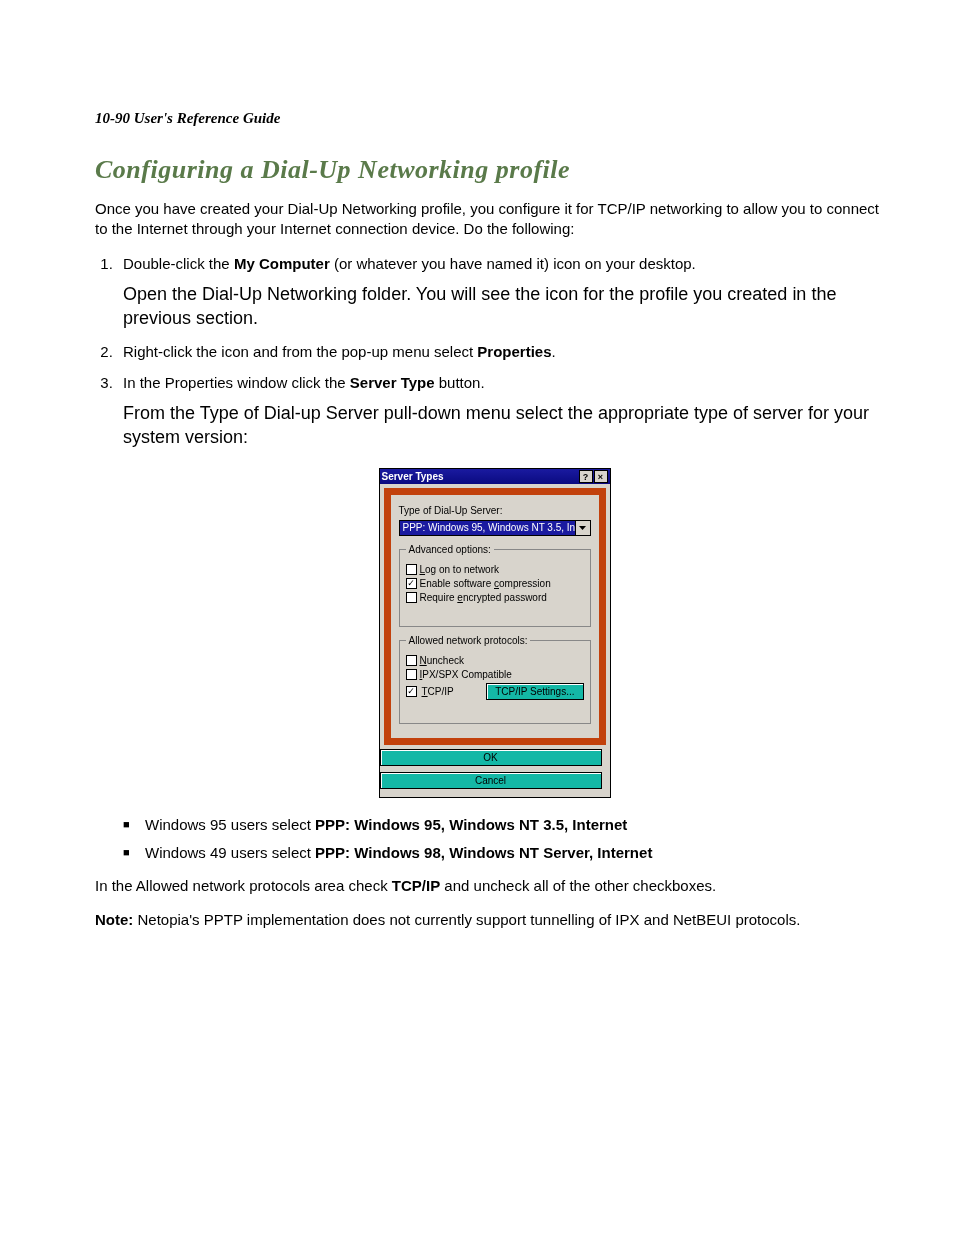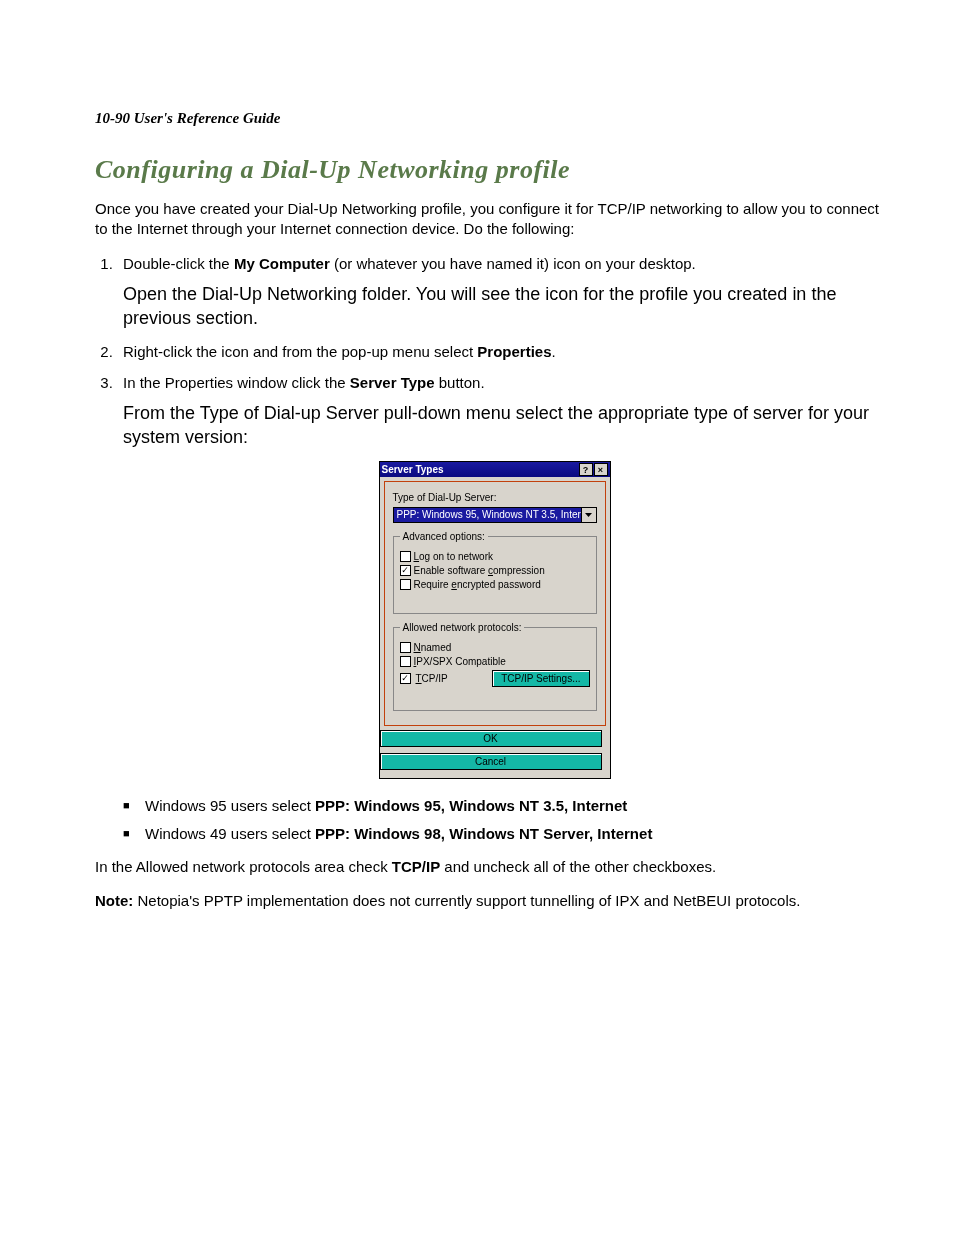--- a/index.html
+++ b/index.html
@@ -33,21 +33,21 @@
   p { font-size: 15px; line-height: 1.35; margin: 0 0 14px 0; }
   ol { padding-left: 22px; margin: 0 0 10px 0; }
   ol > li { font-size: 15px; line-height: 1.35; margin-bottom: 10px; padding-left: 6px; }
   .sub { margin: 8px 0 12px 28px; font-size: 18px; line-height: 1.35; }
   ul.squares { list-style: none; padding-left: 50px; margin: 0 0 12px 0; }
   ul.squares li { font-size: 15px; line-height: 1.45; margin-bottom: 6px; position: relative; }
   ul.squares li::before { content: "■"; position: absolute; left: -22px; font-size: 11px; top: 3px; }
   b { font-weight: bold; }
 
   
-  .dlg-wrap { display:flex; justify-content:center; margin: 12px 0 16px 0; align-items: center; }
+  .dlg-wrap { display:flex; justify-content:center; margin: 19px 0 16px 0; align-items: center; }
   .dlg {
     width: 230px;
     border: 1px solid #000;
     background: #d8d4cc;
     font-family: Tahoma, Arial, sans-serif;
     font-size: 10px;
     color: #000;
   }
   .titlebar {
     background: linear-gradient(#1a1aa0,#0a0a80);
@@ -63,21 +63,21 @@
   .tb-btn {
     width: 14px; height: 13px;
     background: #d8d4cc;
     border: 1px solid #000;
     box-sizing: border-box;
     display:flex; align-items:center; justify-content:center;
     font-size: 9px; font-weight: bold; color:#000;
   }
   .panel {
     margin: 4px;
-    border: 1px solid #c2410c;
+    border: 7px solid #c2410c;
     background: #d8d4cc;
     padding: 8px 8px 6px 8px;
   }
   .label { font-size: 10px; margin: 2px 0 4px 0; }
   .combo {
     display:flex; align-items:stretch; width: 100%;
     margin-bottom: 8px;
   }
   .combo-field {
     flex:1; background:#1a1aa0; color:#fff; font-size:10px;
@@ -169,21 +169,21 @@
           <div class="chk-row">
             <div class="chk"></div>
             <span><span>Require </span><span class="under">e</span><span>ncrypted password</span></span>
           </div>
         </fieldset>
 
         <fieldset>
           <legend>Allowed network protocols:</legend>
           <div class="chk-row">
             <div class="chk"></div>
-            <span><span class="under">N</span><span>named</span></span>
+            <span><span class="under">N</span><span>uncheck</span></span>
           </div>
           <div class="chk-row">
             <div class="chk"></div>
             <span><span class="under">I</span><span>PX/SPX Compatible</span></span>
           </div>
           <div class="chk-row protocol-row">
             <div style="display:flex; align-items:center; gap:5px;">
               <div class="chk checked"></div>
               <span><span class="under">T</span><span>CP/IP</span></span>
             </div>

